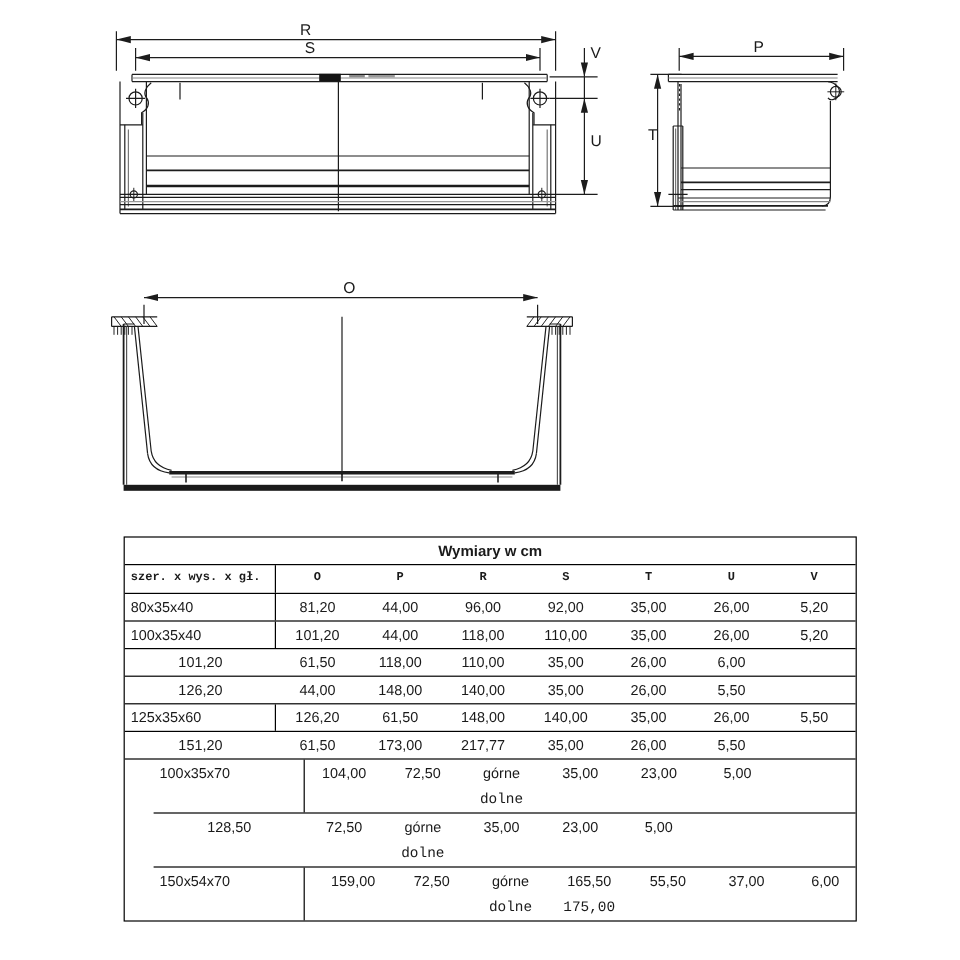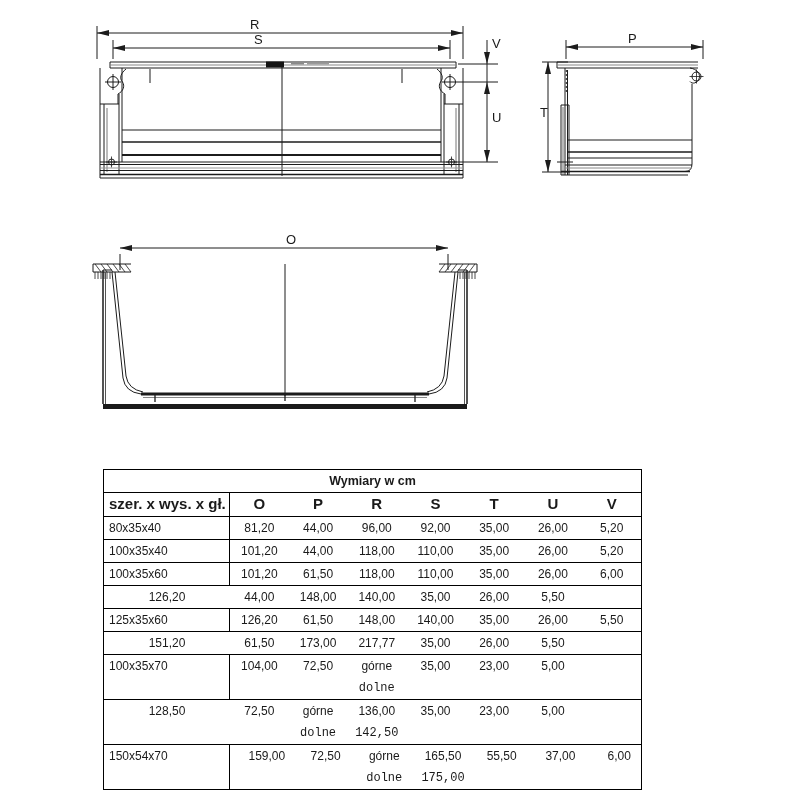--- a/index.html
+++ b/index.html
@@ -3,30 +3,30 @@
 <meta charset="utf-8">
 <style>
   html,body{margin:0;padding:0;background:#fff;}
   body{width:800px;height:800px;position:relative;font-family:"Liberation Sans",sans-serif;color:#1a1a1a;}
   .view{position:absolute;}
   #front-view{left:88px;top:12px;}
   #side-view{left:540px;top:12px;}
   #section-view{left:85px;top:228px;}
   svg text{font-family:"Liberation Sans",sans-serif;font-size:13px;fill:#1a1a1a;}
   
-  .dim-table{position:absolute;left:103px;top:469px;width:539px;border:1.5px solid #000;box-sizing:border-box;font-size:12px;}
+  .dim-table{position:absolute;left:103px;top:447px;width:611px;border:1.5px solid #000;box-sizing:border-box;font-size:12px;}
   .t-title{height:22px;line-height:22px;text-align:center;font-weight:bold;border-bottom:1px solid #000;font-size:12.5px;}
   .trow{display:grid;grid-template-columns:126px repeat(7,1fr);align-items:start;border-bottom:1px solid #000;}
   .trow:last-child{border-bottom:none;gap:15px;}
-  .thead{font-weight:bold;font-size:15px;}
+  .thead{font-weight:bold;font-size:10px;font-family:Liberation Mono, monospace;}
   .c{line-height:22px;text-align:center;overflow:hidden;}
   .c-dim{text-align:left;padding-left:5px;border-right:1px solid #000;height:100%;}
   .trow{height:22px;}
   .trow.thead{height:23px;}
-  .trow.double{height:44px;}
+  .trow.double{height:44px;margin-left:24px;}
   .sub{display:block;line-height:22px;font-family:Liberation Mono, monospace;}
 </style>
 </head>
 <body>
 
 <svg id="front-view" class="view" width="420" height="180" viewBox="0 0 420 180">
   <defs>
     <marker id="ah" viewBox="0 0 12 8" refX="12" refY="4" markerWidth="12" markerHeight="8" orient="auto-start-reverse">
       <path d="M12,4 L0,1 L0,7 z" fill="#1c1c1c"></path>
     </marker>
@@ -199,21 +199,20 @@
     <div class="c">101,20</div>
     <div class="c">44,00</div>
     <div class="c"><span>118,00</span><span class="sub"></span></div>
     <div class="c"><span>110,00</span><span class="sub"></span></div>
     <div class="c">35,00</div>
     <div class="c">26,00</div>
     <div class="c">5,20</div>
   </div>
 
   <div class="trow">
-    <div class="c c-dim">100x35x60</div>
     <div class="c">101,20</div>
     <div class="c">61,50</div>
     <div class="c"><span>118,00</span><span class="sub"></span></div>
     <div class="c"><span>110,00</span><span class="sub"></span></div>
     <div class="c">35,00</div>
     <div class="c">26,00</div>
     <div class="c">6,00</div>
   </div>
 
   <div class="trow">
@@ -254,21 +253,20 @@
     <div class="c"><span>górne</span><span class="sub">dolne</span></div>
     <div class="c">35,00</div>
     <div class="c">23,00</div>
     <div class="c">5,00</div>
   </div>
 
   <div class="trow double">
     <div class="c">128,50</div>
     <div class="c">72,50</div>
     <div class="c"><span>górne</span><span class="sub">dolne</span></div>
-    <div class="c"><span>136,00</span><span class="sub">142,50</span></div>
     <div class="c">35,00</div>
     <div class="c">23,00</div>
     <div class="c">5,00</div>
   </div>
 
   <div class="trow double">
     <div class="c c-dim">150x54x70</div>
     <div class="c">159,00</div>
     <div class="c">72,50</div>
     <div class="c"><span>górne</span><span class="sub">dolne</span></div>

